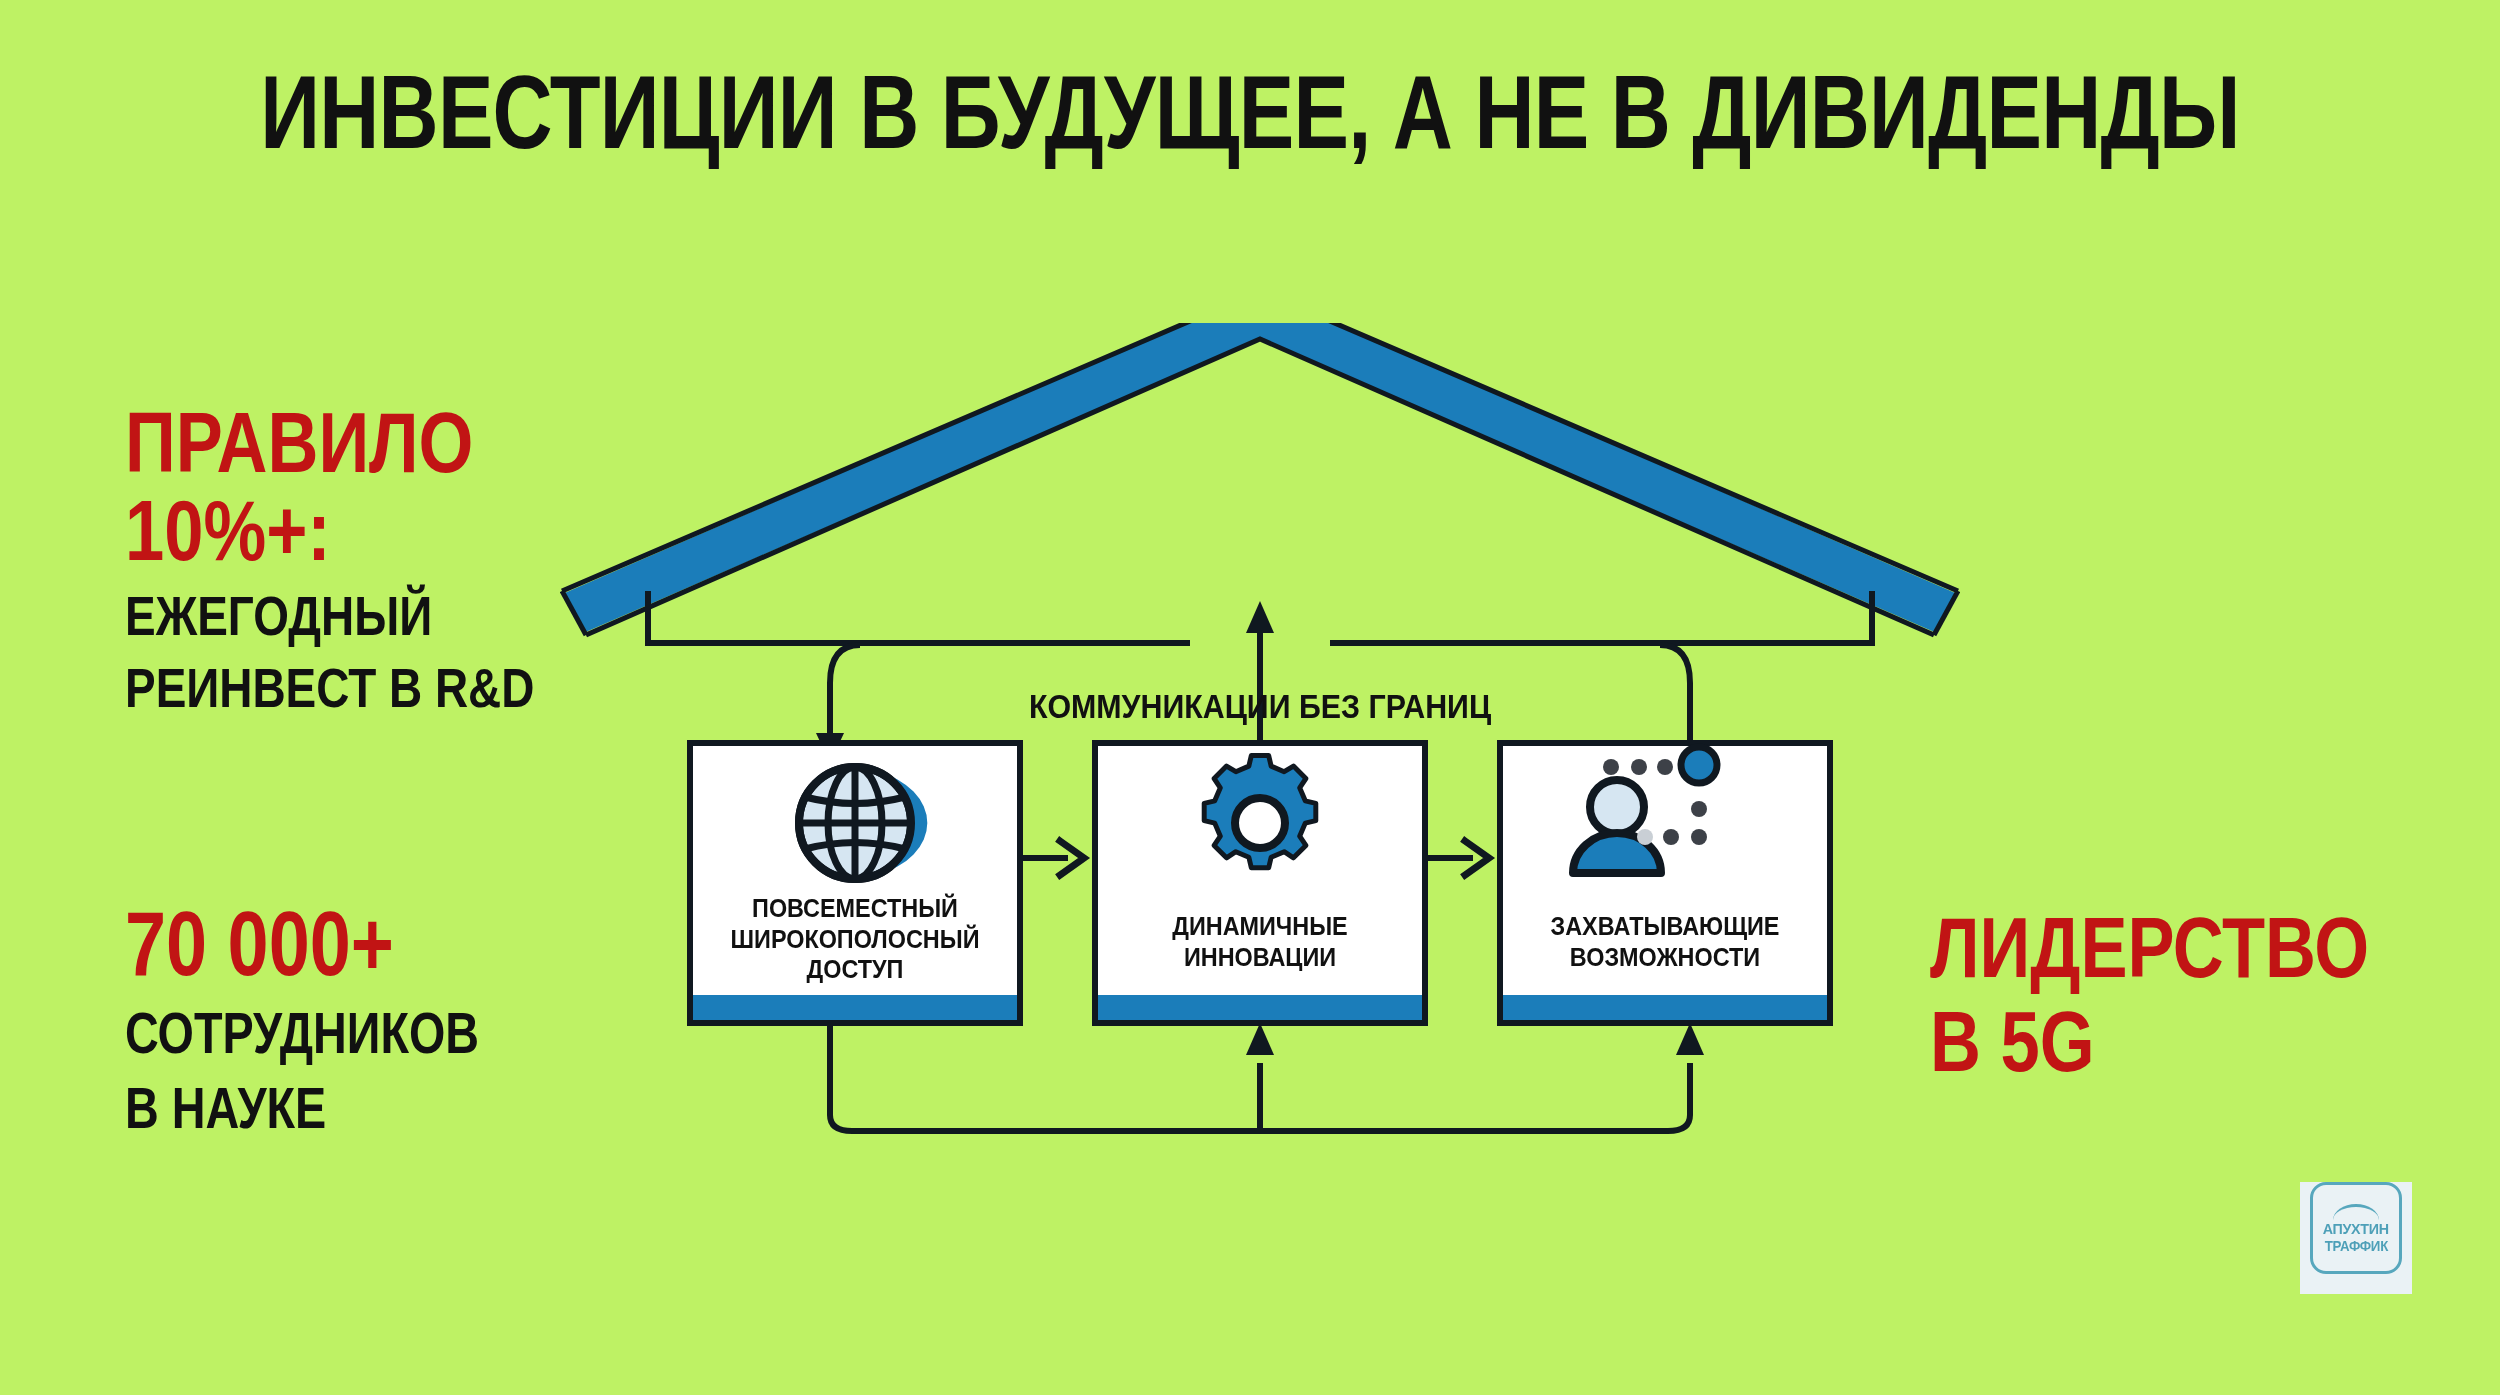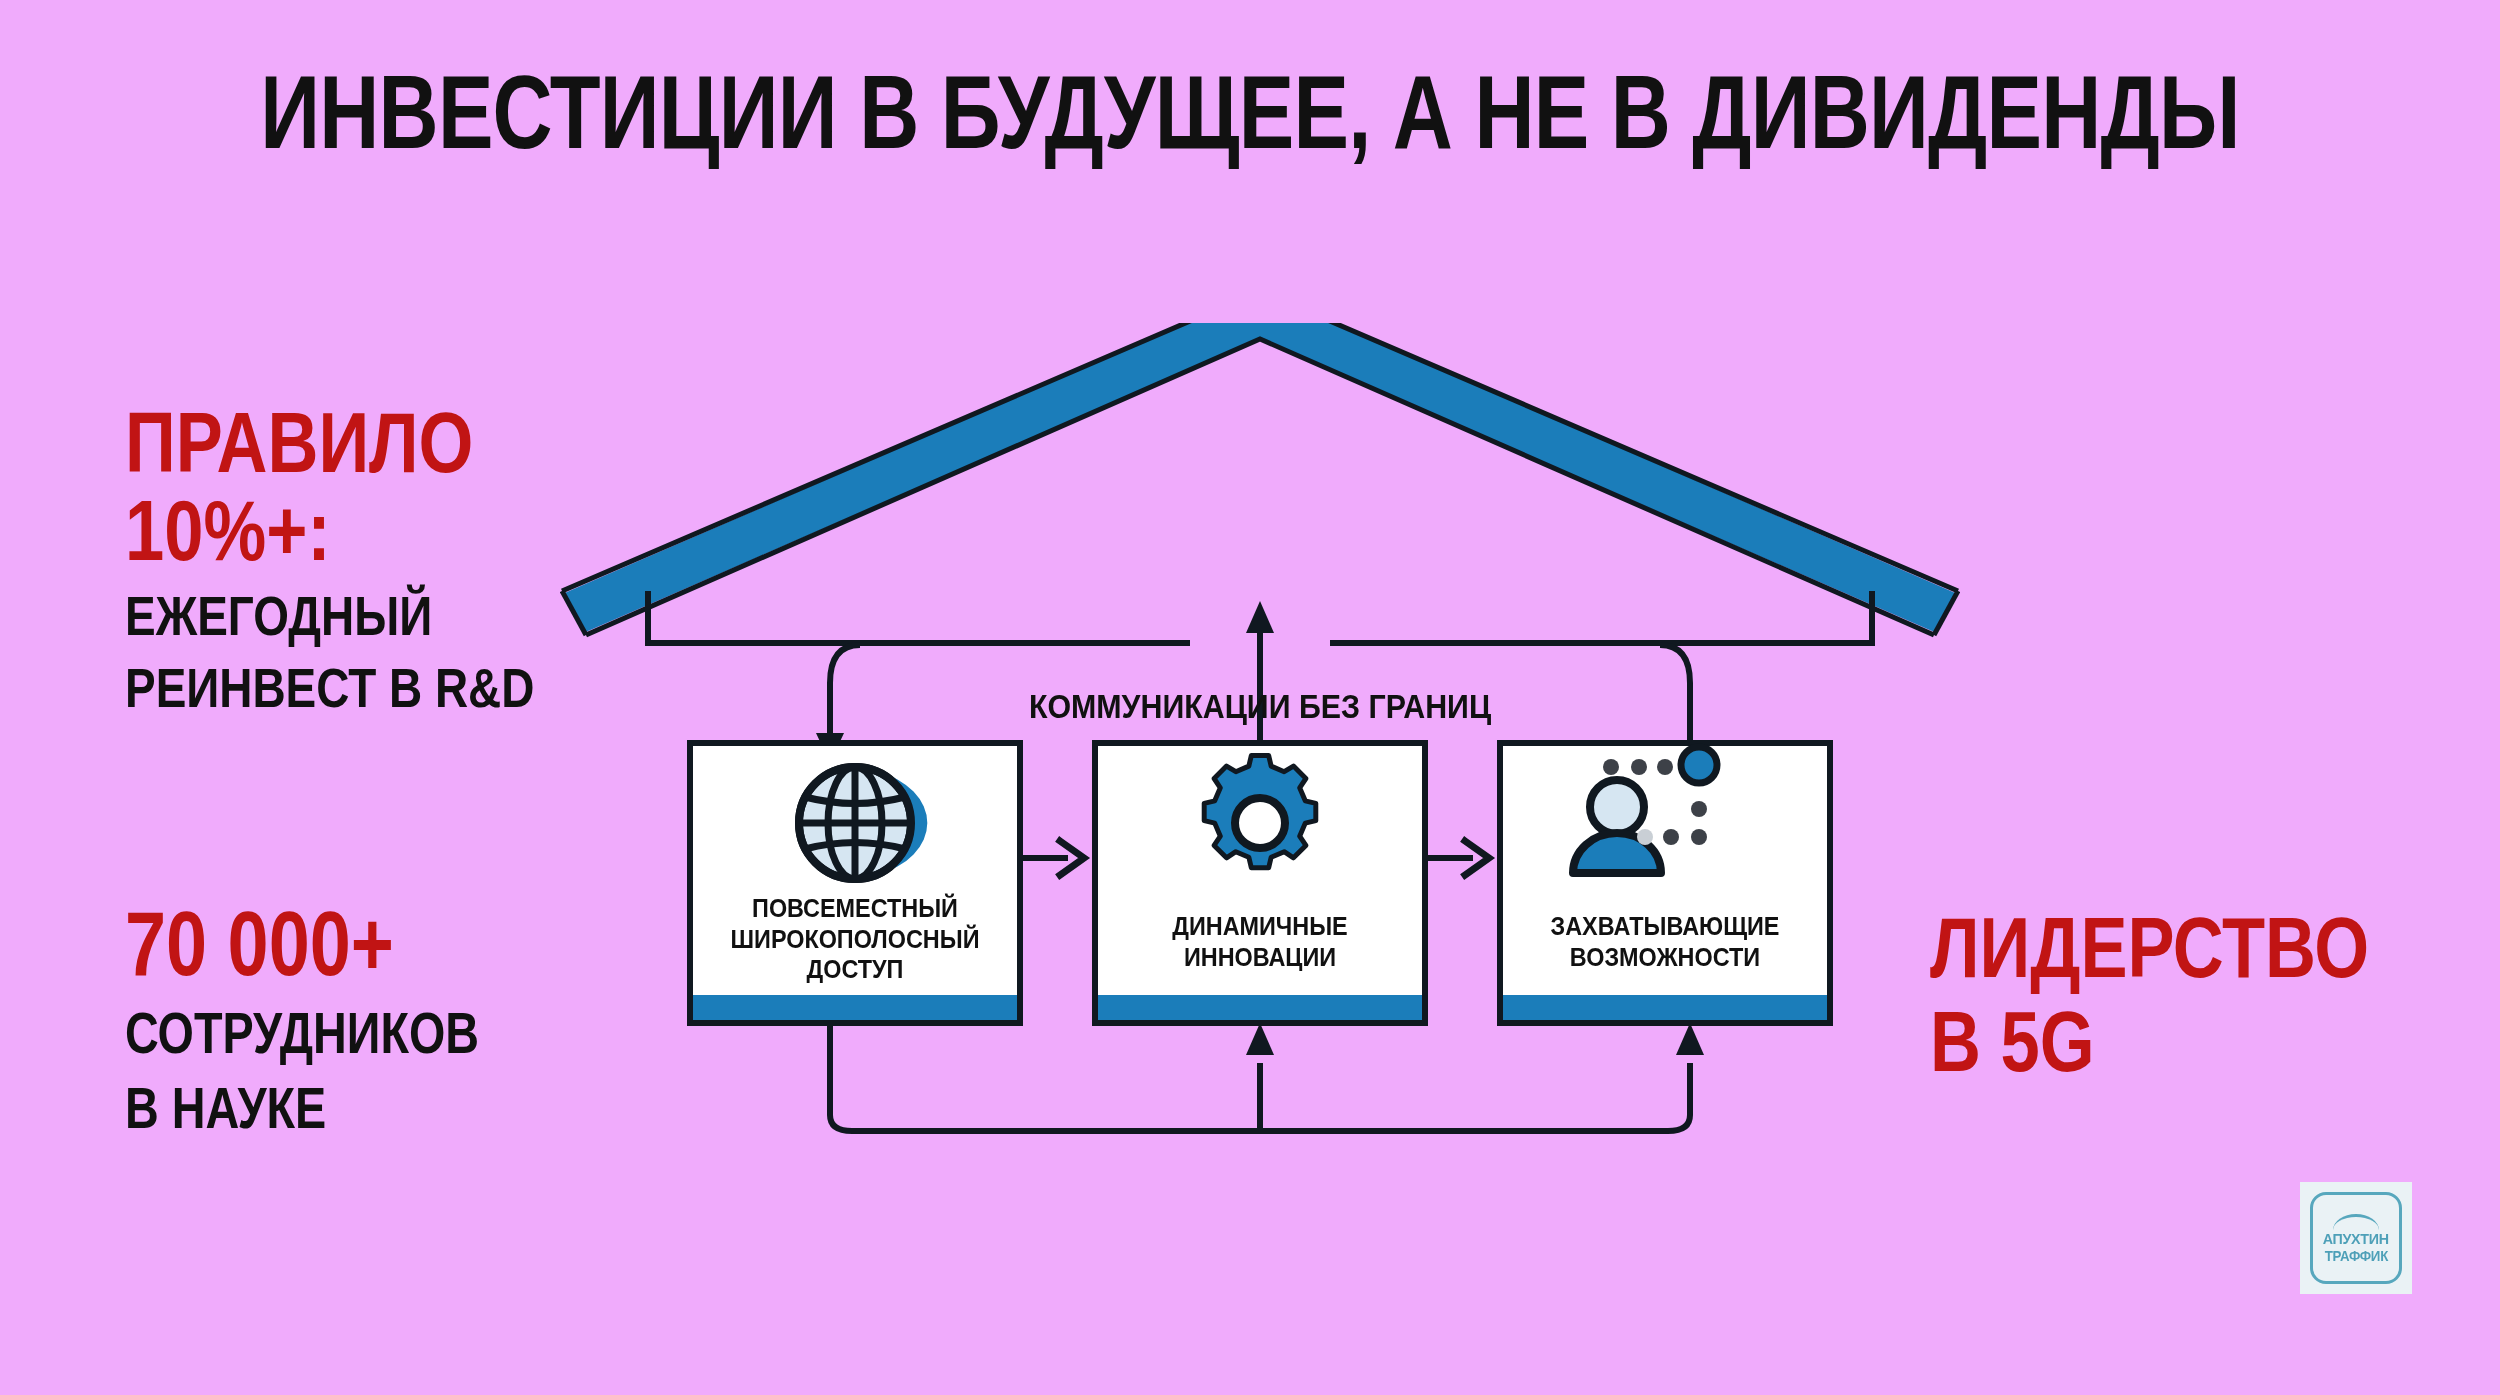--- a/index.html
+++ b/index.html
@@ -7,21 +7,21 @@
     padding: 0;
     background: #ffffff;
   }
   body {
     font-family: "Liberation Sans", sans-serif;
   }
   #stage {
     position: relative;
     width: 2500px;
     height: 1395px;
-    background: #f0abfc;
+    background: #bef264;
     overflow: hidden;
   }
 
   
   #title {
     position: absolute;
     left: 0;
     top: 60px;
     width: 2500px;
     text-align: center;
@@ -115,21 +115,20 @@
 
   
   #logo {
     position: absolute;
     left: 2300px;
     top: 1182px;
     width: 112px;
     height: 112px;
     background: #EAF2F5;
     display: flex;
-    align-items: center;
     justify-content: center;
   }
   #logo .inner {
     width: 86px;
     height: 86px;
     border: 3px solid #57A7BD;
     border-radius: 16px;
     display: flex;
     flex-direction: column;
     align-items: center;

